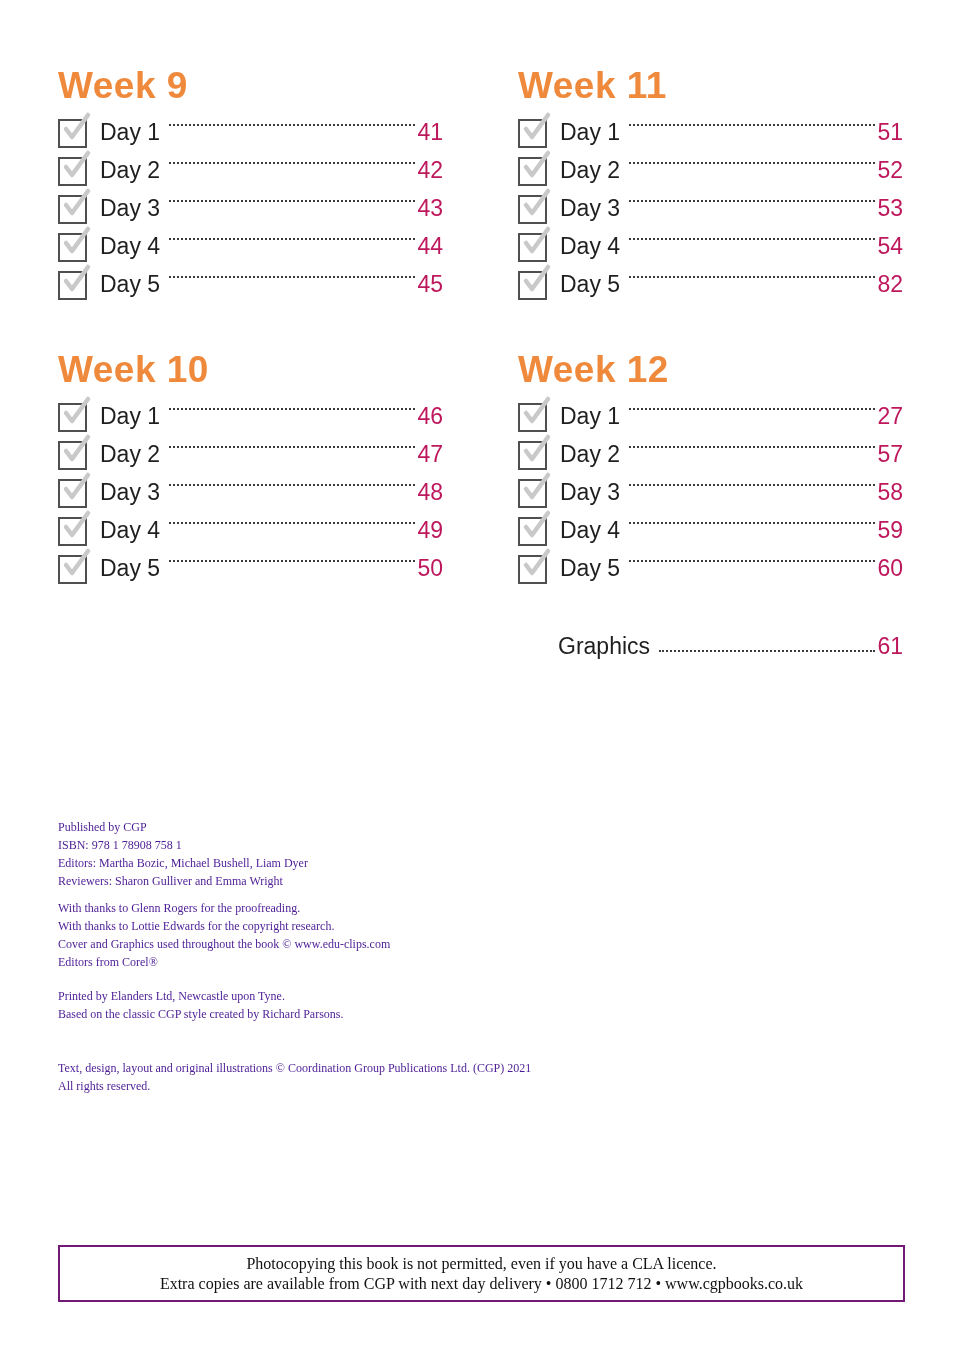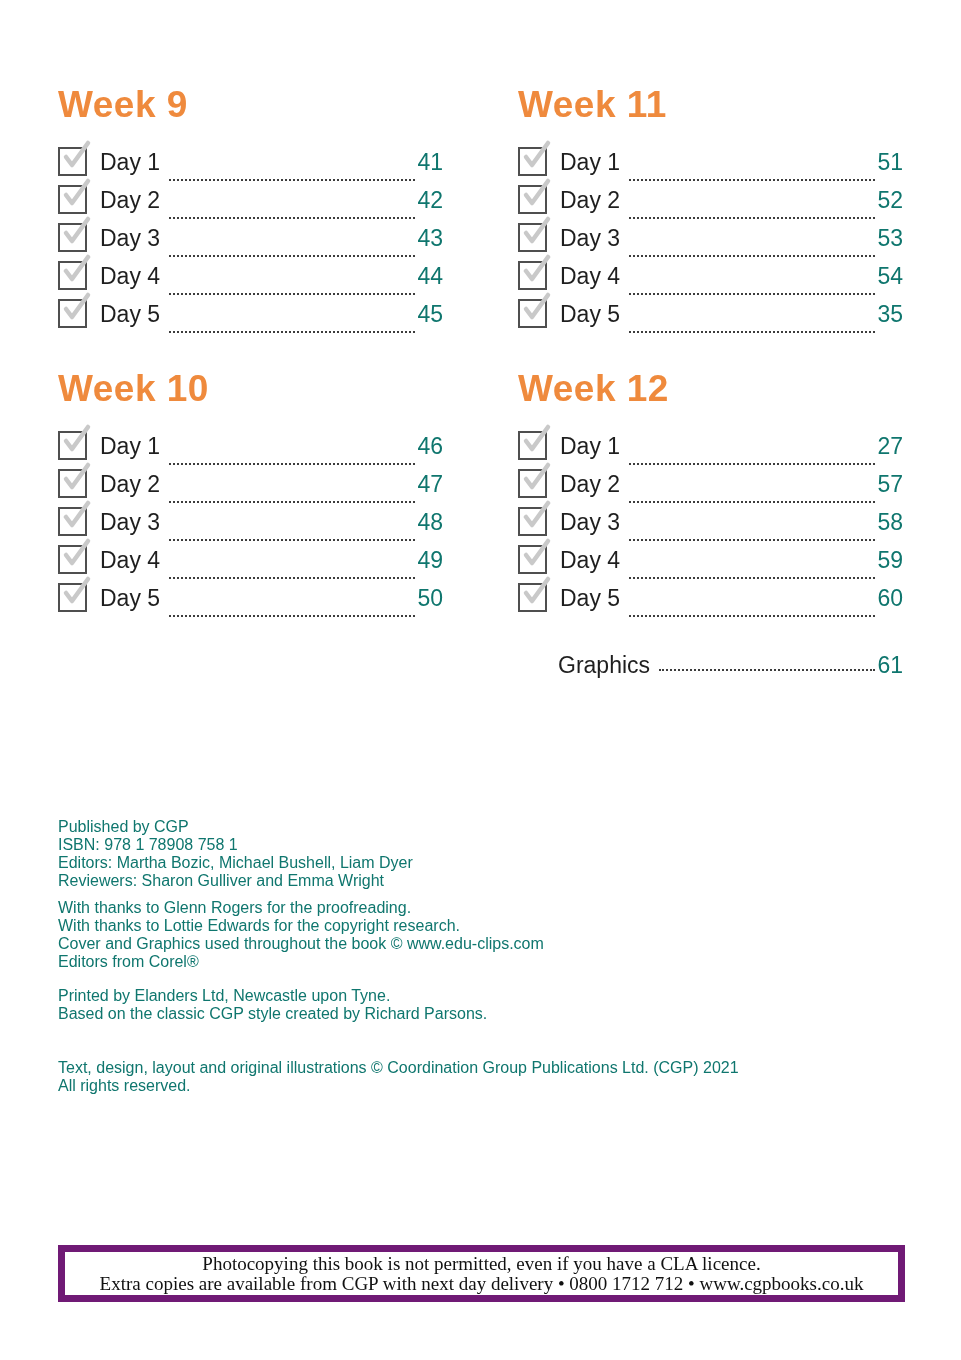--- a/index.html
+++ b/index.html
@@ -3,55 +3,55 @@
 <meta charset="utf-8">
 <style>
   html,body{margin:0;padding:0;}
   body{
     width:961px;height:1360px;position:relative;overflow:hidden;
     background:#ffffff;font-family:"Liberation Sans",sans-serif;
   }
   
   .toc{
     display:grid;grid-template-columns:385px 385px;column-gap:75px;row-gap:41px;
-    padding:85px 58px 0 58px;
+    padding:66px 58px 0 58px;
   }
   .week-title{
     font-size:37px;font-weight:bold;color:#EF8A3D;letter-spacing:.5px;
     margin:0 0 13px 0;line-height:40px;
   }
-  .row{display:flex;align-items:flex-end;height:38px;}
+  .row{display:flex;align-items:flex-start;height:38px;}
   .cb{
     position:relative;flex:0 0 auto;width:25px;height:25px;
     border:2.5px solid #4f4f4f;background:#fff;margin-right:13px;
   }
   .cb svg{position:absolute;left:1px;top:-8px;width:30px;height:30px;overflow:visible;}
   .lbl{font-size:23px;color:#1f1f1f;white-space:nowrap;}
   .leader{flex:1;border-bottom:2.6px dotted #3c3c3c;position:relative;top:5px;margin:0 2px 0 9px;}
-  .pg{font-size:23px;color:#0f766e;white-space:nowrap;}
+  .pg{font-size:23px;color:#be185d;white-space:nowrap;}
   .answers-row{display:flex;align-items:center;height:38px;margin-top:34px;padding-left:40px;}
   
   .colophon{
     position:absolute;left:58px;right:58px;top:818px;
-    font-family:Liberation Sans, sans-serif;font-size:16px;line-height:18px;color:#0f766e;
+    font-family:Liberation Serif, serif;font-size:12px;line-height:18px;color:#4c1d95;
   }
   .colophon p{margin:0;}
   .mb-pub{margin-bottom:27px;}
   .mb-isbn{margin-bottom:34px;}
   .mb-eds{margin-bottom:9px;}
   .mb-proof{margin-bottom:8px;}
   .mb-copyres{margin-bottom:27px;}
   .mb-cover{margin-bottom:16px;}
   .mb-printed{margin-bottom:36px;}
   
   .notice{
     position:absolute;left:58px;right:56px;top:1245px;height:57px;
-    border:7px solid #701a75;box-sizing:border-box;
+    border:2px solid #701a75;box-sizing:border-box;
     display:flex;flex-direction:column;justify-content:center;text-align:center;
-    font-family:"Liberation Serif",serif;font-size:19px;line-height:20px;color:#111111;
+    font-family:"Liberation Serif",serif;font-size:16px;line-height:20px;color:#111111;
   }
 </style>
 </head>
 <body>
 
 <div class="toc">
 
   <section>
     <h2 class="week-title">Week 9</h2>
     <div class="row">
@@ -149,21 +149,21 @@
       <span class="pg">54</span>
     </div>
     <div class="row">
       <span class="cb">
           <svg viewBox="0 0 30 30">
             <polyline points="5,16 11,24 27,2" fill="none" stroke="#c9c9c9" stroke-width="4.5" stroke-linecap="round" stroke-linejoin="round"></polyline>
           </svg>
         </span>
       <span class="lbl">Day 5</span>
       <span class="leader"></span>
-      <span class="pg">35</span>
+      <span class="pg">82</span>
     </div>
   </section>
 
   <section>
     <h2 class="week-title">Week 10</h2>
     <div class="row">
       <span class="cb">
           <svg viewBox="0 0 30 30">
             <polyline points="5,16 11,24 27,2" fill="none" stroke="#c9c9c9" stroke-width="4.5" stroke-linecap="round" stroke-linejoin="round"></polyline>
           </svg>

